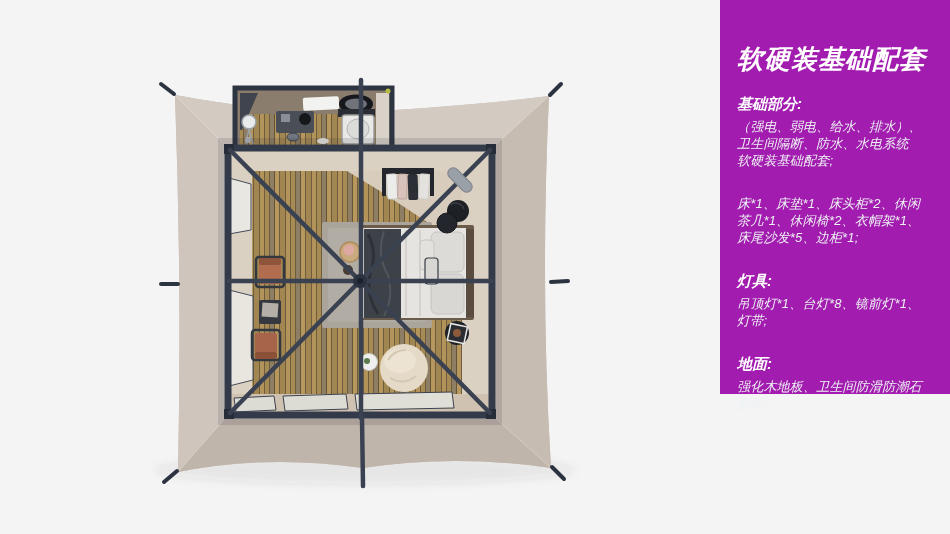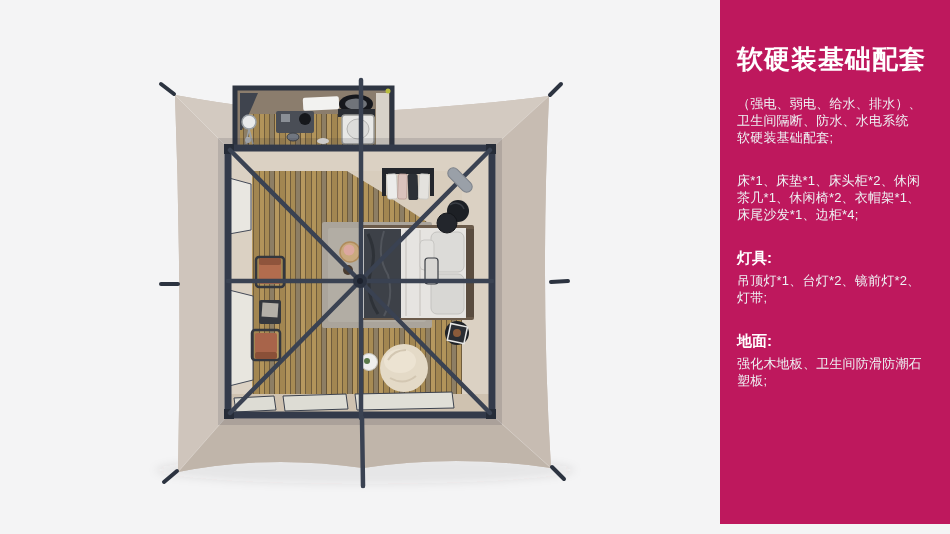--- a/index.html
+++ b/index.html
@@ -5,23 +5,24 @@
   html,body{margin:0;padding:0;background:#ffffff;}
   .stage{
     position:relative;width:950px;height:534px;overflow:hidden;
     background:#f4f4f5;
     font-family:"Liberation Sans","DejaVu Sans",sans-serif;
   }
   .render-wrap{position:absolute;left:0;top:0;width:720px;height:534px;}
   .render-wrap svg{display:block;width:720px;height:534px;}
   
   .info-panel{
-    position:absolute;right:0;top:0;width:230px;height:524px;
-    background:#be185d;color:#f2f5f7;box-sizing:border-box;
+    position:absolute;right:0;top:0;width:230px;height:394px;
+    background:#a21caf;color:#f2f5f7;box-sizing:border-box;
     padding:44px 14px 20px 17px;
+    font-style:italic;
   }
   .panel-title{
     font-size:26px;font-weight:700;letter-spacing:1px;color:#ffffff;
     line-height:1.2;margin:0 0 20px 0;white-space:nowrap;
   }
   .section{margin:0 0 26px 0;}
   .section-heading{
     font-size:15px;font-weight:700;color:#ffffff;margin:0 0 4px 0;
   }
   .section-line{
@@ -248,34 +249,35 @@
       <circle cx="360" cy="281" r="7" fill="#2b3240"></circle>
       <circle cx="360" cy="281" r="3" fill="#1b202c"></circle>
     </g>
   </svg>
   </div>
 
   <aside class="info-panel">
     <h1 class="panel-title">软硬装基础配套</h1>
 
     <div class="section">
+      <div class="section-heading">基础部分:</div>
       <div class="section-line">（强电、弱电、给水、排水）、</div>
       <div class="section-line">卫生间隔断、防水、水电系统</div>
       <div class="section-line">软硬装基础配套;</div>
     </div>
 
     <div class="section">
       <div class="section-line">床*1、床垫*1、床头柜*2、休闲</div>
       <div class="section-line">茶几*1、休闲椅*2、衣帽架*1、</div>
-      <div class="section-line">床尾沙发*1、边柜*4;</div>
+      <div class="section-line">床尾沙发*5、边柜*1;</div>
     </div>
 
     <div class="section">
       <div class="section-heading">灯具:</div>
-      <div class="section-line">吊顶灯*1、台灯*2、镜前灯*2、</div>
+      <div class="section-line">吊顶灯*1、台灯*8、镜前灯*1、</div>
       <div class="section-line">灯带;</div>
     </div>
 
 
     <div class="section">
       <div class="section-heading">地面:</div>
       <div class="section-line">强化木地板、卫生间防滑防潮石</div>
       <div class="section-line">塑板;</div>
     </div>
   </aside>

